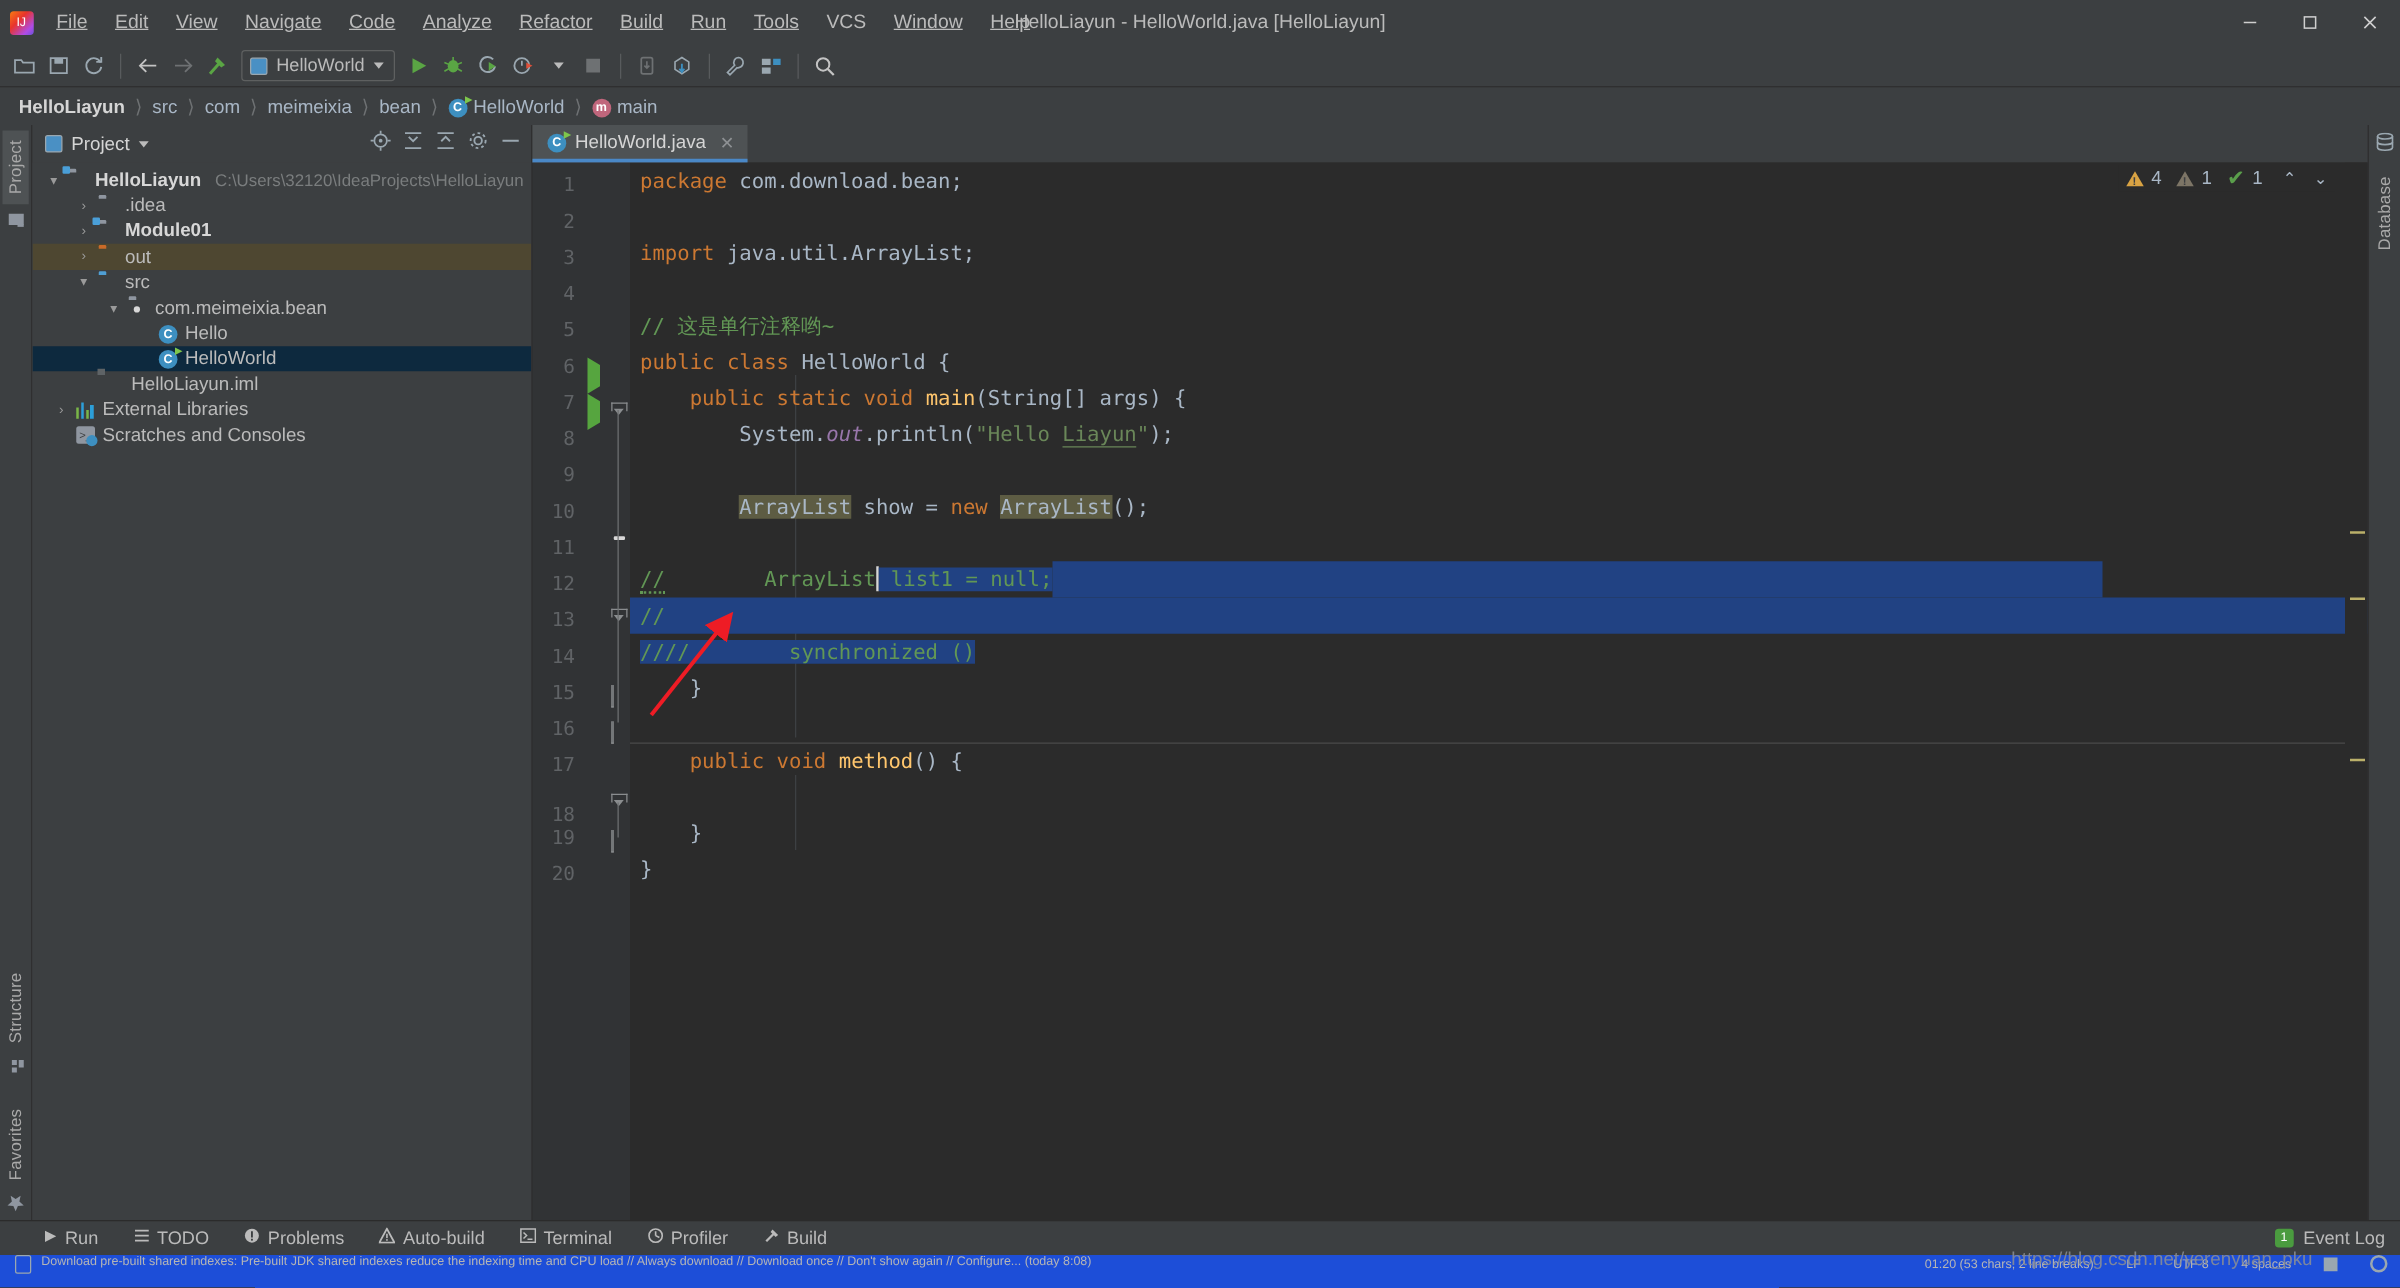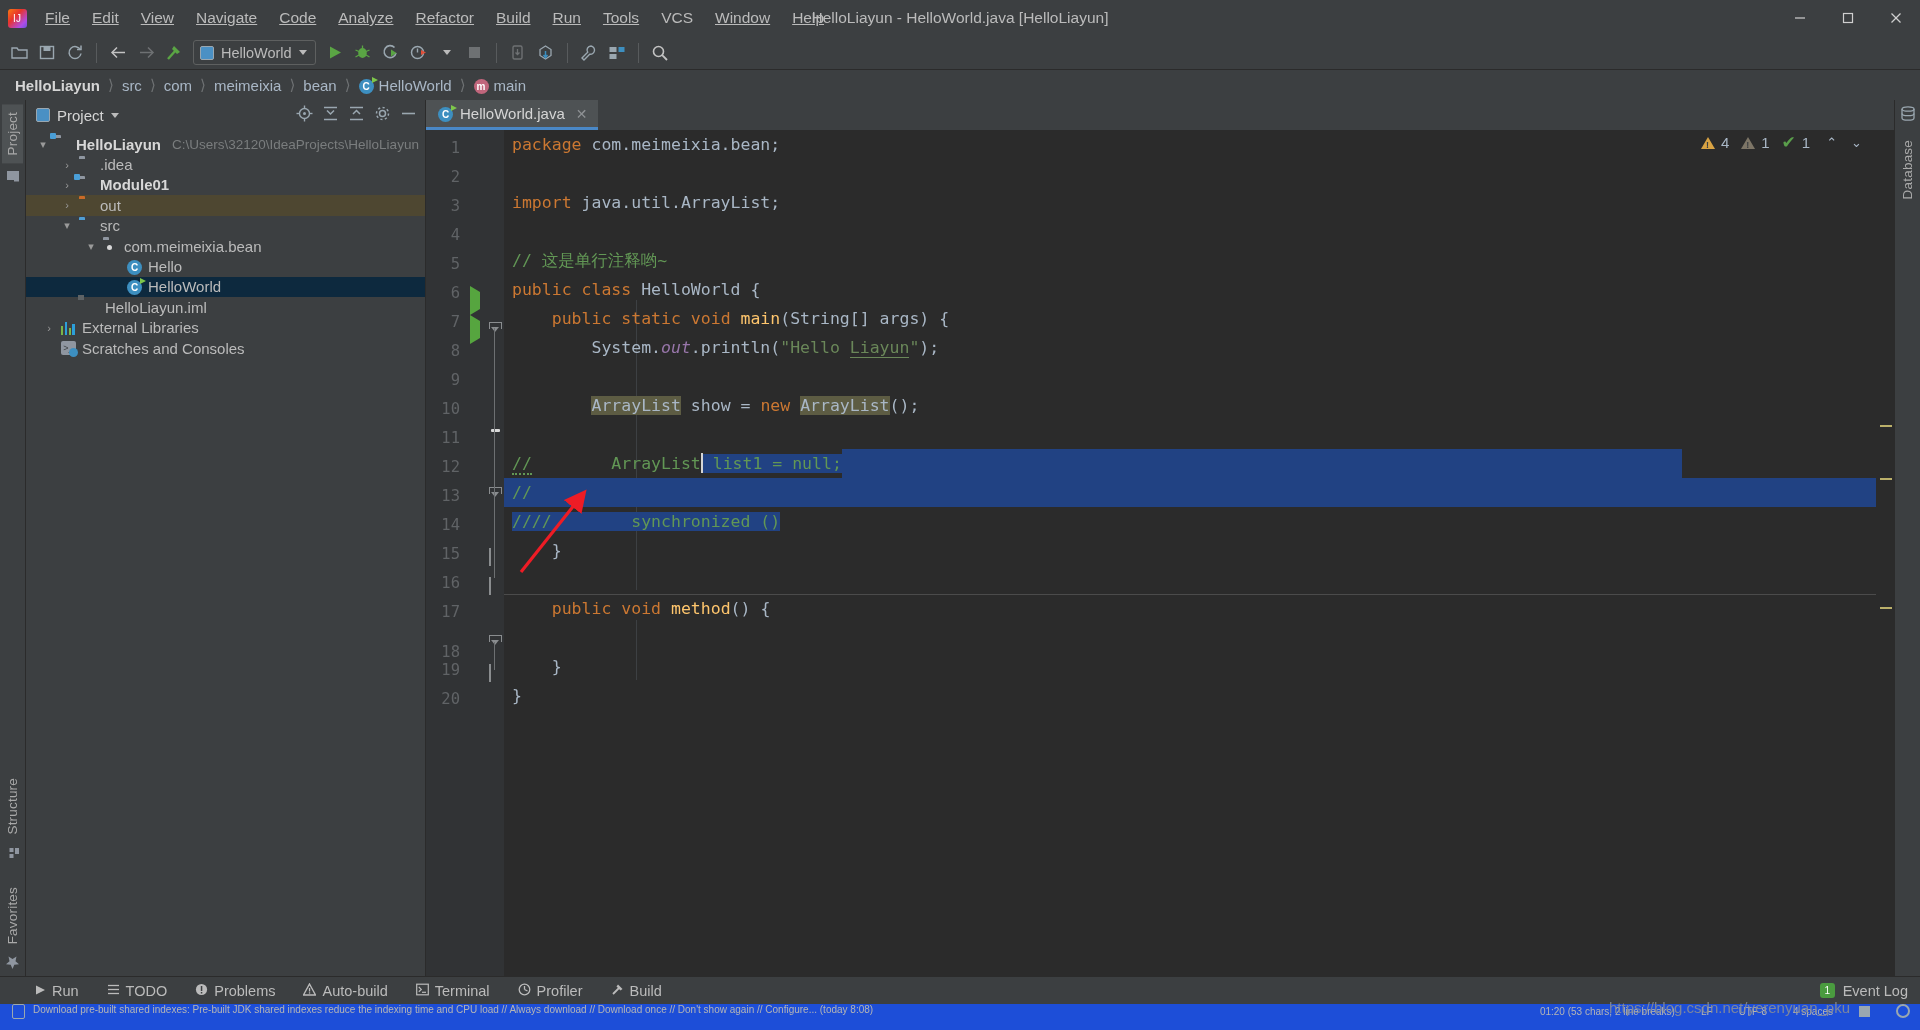--- a/index.html
+++ b/index.html
@@ -598,21 +598,21 @@
 
           <div style="position:absolute;left:68px;top:198px;width:1px;height:250px;background:#6d7072;"></div>
           <div style="position:absolute;left:68px;top:512px;width:1px;height:28px;background:#6d7072;"></div>
         </div>
 
         <div class="code">
 
           <div class="vguide" style="left:132px; top:170px; height:290px;"></div>
           <div class="vguide" style="left:132px; top:490px; height:60px;"></div>
 
-          <div class="cl" style="top:0px"><span class="kw">package</span><span class="txt"> com.meimeixia.bean;</span></div>
+          <div class="cl" style="top:0px"><span class="kw">package</span><span class="txt"> com.download.bean;</span></div>
           <div class="cl" style="top:29px"></div>
           <div class="cl" style="top:58px"><span class="kw">import</span><span class="txt"> java.util.ArrayList;</span></div>
           <div class="cl" style="top:87px"></div>
           <div class="cl" style="top:116px"><span class="cmt">// 这是单行注释哟~</span></div>
           <div class="cl" style="top:174px"><span class="txt">    </span><span class="kw">public static void</span><span class="txt"> </span><span class="mtd">main</span><span class="txt">(String[] args) {</span></div>
           <div class="cl" style="top:145px"><span class="kw">public class</span><span class="txt"> HelloWorld {</span></div>
           <div class="cl" style="top:203px"><span class="txt">        System.</span><span class="fld">out</span><span class="txt">.println(</span><span class="str">"Hello </span><span class="str undl">Liayun</span><span class="str">"</span><span class="txt">);</span></div>
           <div class="cl" style="top:232px"></div>
           <div class="cl" style="top:261px"><span class="txt">        </span><span class="txt hl-occ">ArrayList</span><span class="txt"> show = </span><span class="kw">new</span><span class="txt"> </span><span class="txt hl-occ">ArrayList</span><span class="txt">();</span></div>
           <div class="cl" style="top:290px"></div>

